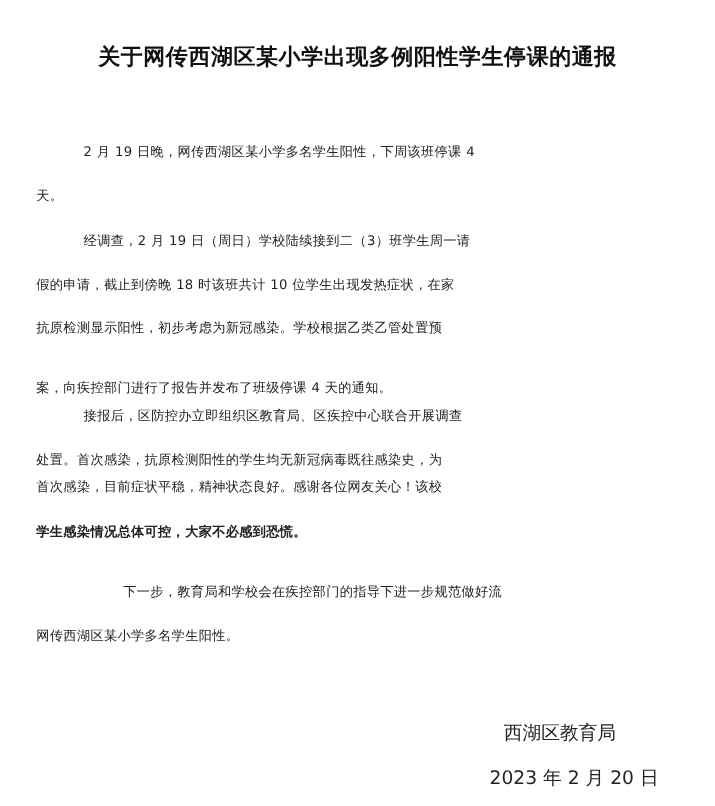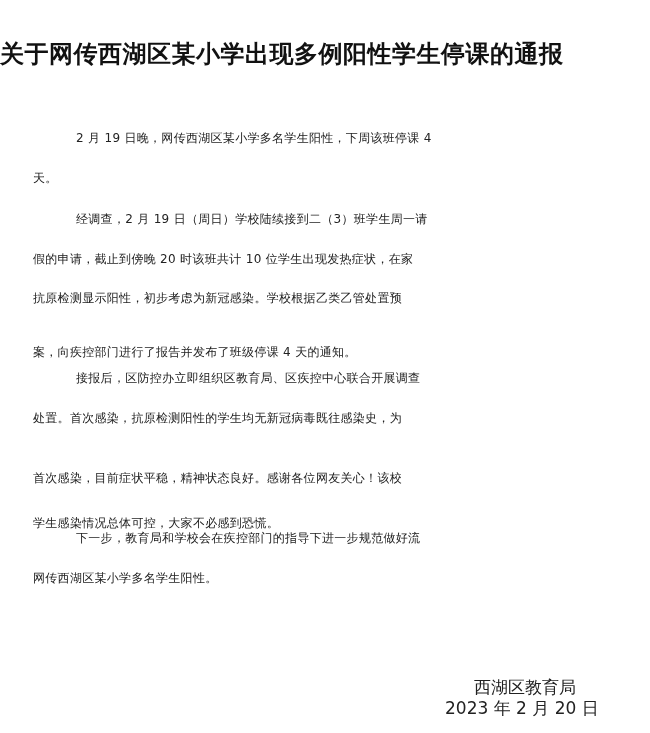--- a/index.html
+++ b/index.html
@@ -13,21 +13,22 @@
       position: relative;
       overflow: hidden;
       font-family: "DejaVu Sans", "Liberation Sans", sans-serif;
       color: #1e1e1e;
     }
     .title {
       position: absolute;
       top: 38px;
       left: 0;
       width: 650px;
-      font-size: 24px;
+      text-align: center;
+      font-size: 20px;
       font-weight: bold;
       color: #111111;
       letter-spacing: 0.5px;
       white-space: nowrap;
     }
     .line {
       position: absolute;
       left: 33px;
       font-size: 12px;
       line-height: 22px;
@@ -52,34 +53,34 @@
 <div>
   <div class="title">关于网传西湖区某小学出现多例阳性学生停课的通报</div>
 
   <div>
     <div class="line indent" style="top:127px;">2 月 19 日晚，网传西湖区某小学多名学生阳性，下周该班停课 4</div>
     <div class="line" style="top:167px;">天。</div>
   </div>
 
   <div>
     <div class="line indent" style="top:208px;">经调查，2 月 19 日（周日）学校陆续接到二（3）班学生周一请</div>
-    <div class="line" style="top:248px;">假的申请，截止到傍晚 20 时该班共计 10 位学生出现发热症状，在家</div>
+    <div class="line" style="top:248px;">假的申请，截止到傍晚 18 时该班共计 10 位学生出现发热症状，在家</div>
     <div class="line" style="top:287px;">抗原检测显示阳性，初步考虑为新冠感染。学校根据乙类乙管处置预</div>
     <div class="line" style="top:341px;">案，向疾控部门进行了报告并发布了班级停课 4 天的通知。</div>
   </div>
 
   <div>
     <div class="line indent" style="top:367px;">接报后，区防控办立即组织区教育局、区疾控中心联合开展调查</div>
     <div class="line" style="top:407px;">处置。首次感染，抗原检测阳性的学生均无新冠病毒既往感染史，为</div>
-    <div class="line" style="top:467px;">首次感染，目前症状平稳，精神状态良好。感谢各位网友关心！该校</div>
-    <div class="line" style="top:512px;">学生感染情况总体可控，大家不必感到恐慌。</div>
+    <div class="line" style="top:431px;">首次感染，目前症状平稳，精神状态良好。感谢各位网友关心！该校</div>
+    <div class="line" style="top:472px;font-weight:bold;">学生感染情况总体可控，大家不必感到恐慌。</div>
   </div>
 
   <div>
-    <div class="line indent" style="top:527px;">下一步，教育局和学校会在疾控部门的指导下进一步规范做好流</div>
+    <div class="line indent" style="top:527px;margin-left:36px;">下一步，教育局和学校会在疾控部门的指导下进一步规范做好流</div>
     <div class="line" style="top:567px;">网传西湖区某小学多名学生阳性。</div>
   </div>
 
   <div>
-    <div class="sign" style="top:656px; left:474px;margin-top:20px;">西湖区教育局</div>
+    <div class="sign" style="top:656px; left:458px;">西湖区教育局</div>
     <div class="sign" style="top:697px; left:445px;">2023 年 2 月 20 日</div>
   </div>
 </div>
 
 </body></html>

